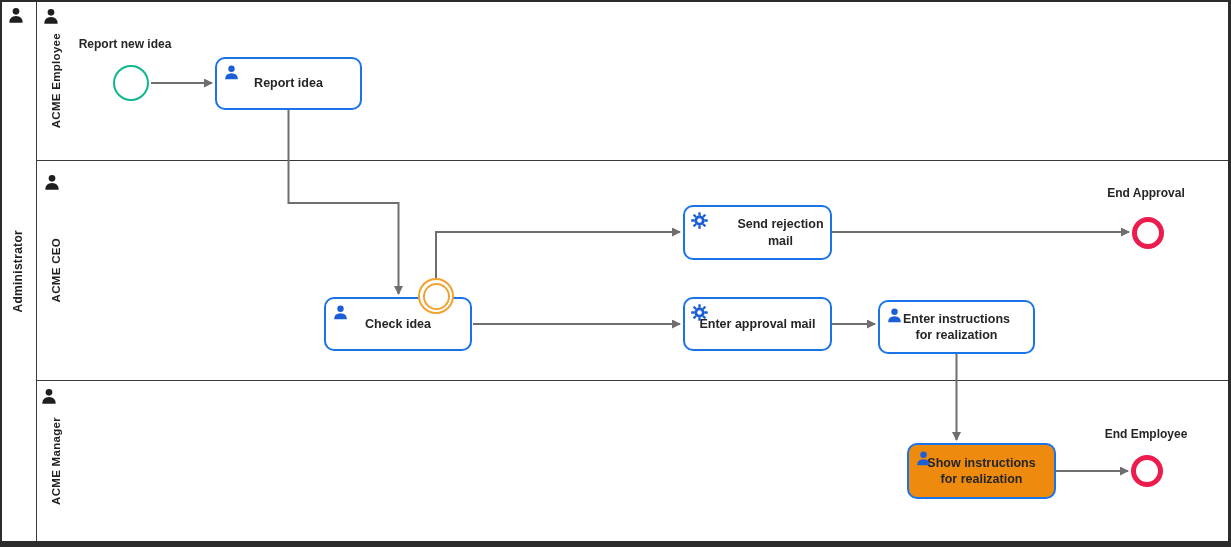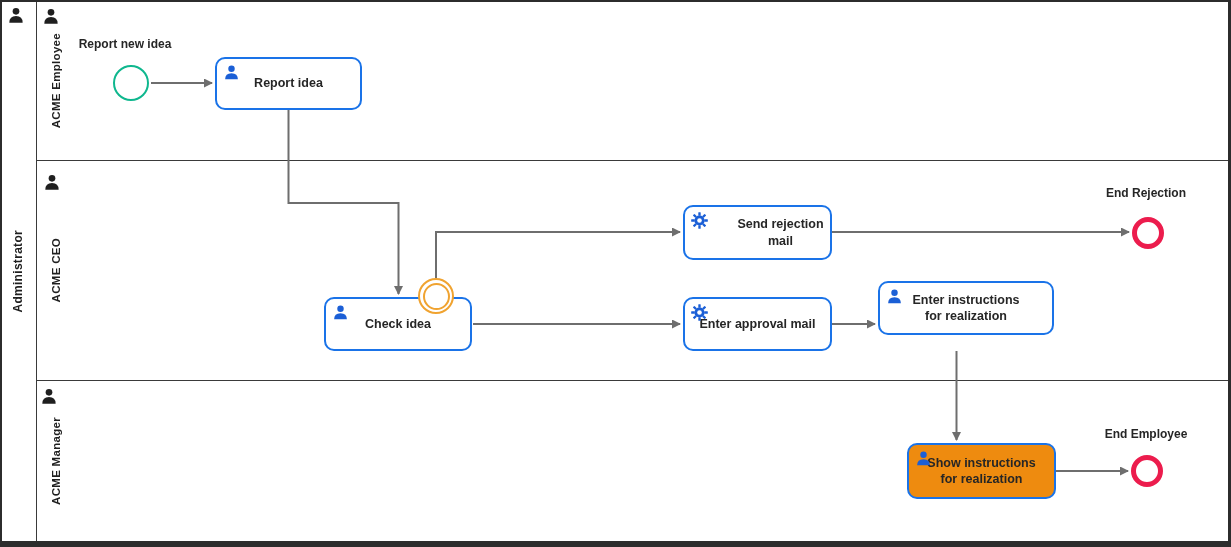--- a/index.html
+++ b/index.html
@@ -53,21 +53,21 @@
     border:2px solid var(--task-border);border-radius:10px;
     display:flex;align-items:center;justify-content:center;text-align:center;
   }
   .task .tlabel{font-weight:700;font-size:12.5px;line-height:1.3;max-width:120px;color:var(--text);}
   .task .ticon{position:absolute;left:6px;top:5px;width:17px;height:17px;}
   .task.highlight{background:var(--highlight-fill);margin-left:24px;}
   .t-report{left:215px;top:57px;width:147px;height:53px;}
   .t-check{left:324px;top:297px;width:148px;height:54px;}
   .t-reject{left:683px;top:205px;width:149px;height:55px;padding-left:46px;}
   .t-approve{left:683px;top:297px;width:149px;height:54px;}
-  .t-enter{left:878px;top:281px;width:176px;height:54px;}
+  .t-enter{left:878px;top:300px;width:157px;height:54px;}
   .t-show{left:883px;top:443px;width:149px;height:56px;}
   
   .event{position:absolute;box-sizing:border-box;border-radius:50%;background:#fff;z-index:3;}
   .ev-start{left:113px;top:65px;width:36px;height:36px;border:2.5px solid var(--start-event);}
   .ev-end{width:32px;height:32px;border:5px solid var(--end-event);}
   .ev-end-rejection{left:1132px;top:217px;}
   .ev-end-approval{left:1131px;top:455px;}
   .ev-boundary{left:418px;top:278px;width:36px;height:36px;border:2.5px solid var(--boundary-event);}
   .ev-boundary .inner{position:absolute;inset:2.5px;border:2.5px solid var(--boundary-event);border-radius:50%;}
   .evlabel{position:absolute;width:130px;text-align:center;font-weight:700;font-size:12px;color:var(--text);z-index:2;}
@@ -204,21 +204,21 @@
     <span class="tlabel">Show instructions for realization</span>
   </div>
 
   <div class="evlabel lbl-start">Report new idea</div>
   <div class="event ev-start"></div>
 
   <div class="event ev-boundary">
     <div class="inner"></div>
   </div>
 
-  <div class="evlabel lbl-end-rejection">End Rejection</div>
+  <div class="evlabel lbl-end-rejection">End Approval</div>
   <div class="event ev-end ev-end-rejection"></div>
 
   <div class="evlabel lbl-end-approval">End Employee</div>
   <div class="event ev-end ev-end-approval"></div>
 
   <div class="frame-top"></div>
   <div class="frame-left"></div>
   <div class="frame-right"></div>
   <div class="frame-bottom"></div>
 </div>

